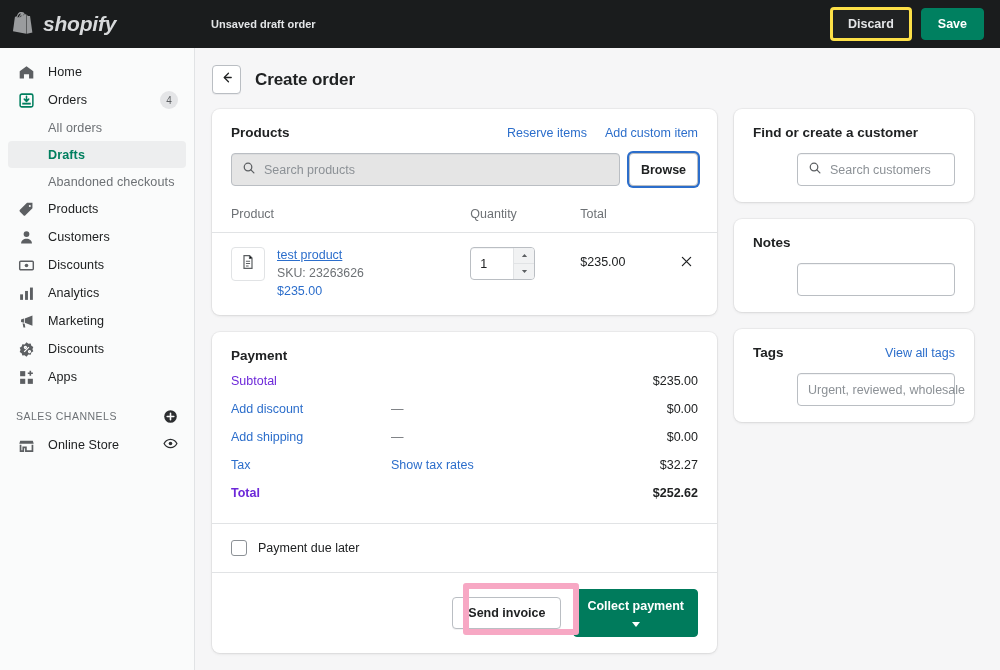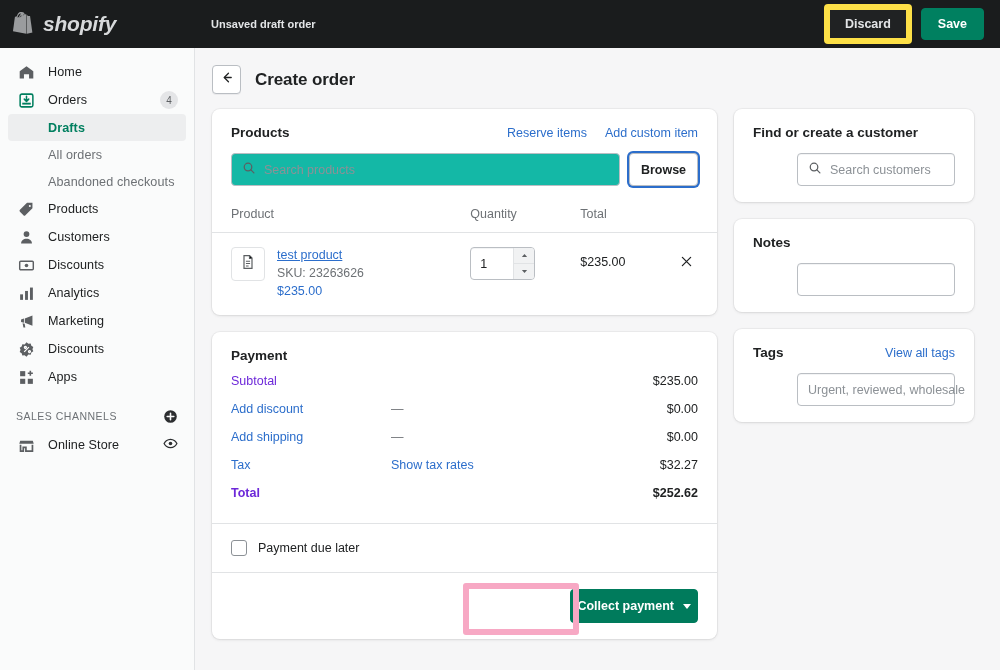--- a/index.html
+++ b/index.html
@@ -23,21 +23,21 @@
     color: #d7d9db; font-size: 21px; font-style: italic; font-weight: 700;
     letter-spacing: -0.2px;
   }
   .topbar-title {
     color: #e3e5e7; font-size: 11px; font-weight: 700; margin-left: 16px;
   }
   .topbar-actions {
     margin-left: auto; display: flex; align-items: center; gap: 9px; padding-right: 16px;
   }
   .btn-discard {
-    background: #202223; color: #e3e5e7; border: 6px solid #fde047;
+    background: #202223; color: #e3e5e7; border: 3px solid #fde047;
     border-radius: 4px; font-size: 12.5px; font-weight: 600;
     padding: 7px 15px; cursor: pointer; font-family: inherit;
   }
   .btn-save {
     background: #008060; color: #fff; border: 1px solid #008060;
     border-radius: 4px; font-size: 12.5px; font-weight: 600;
     padding: 8px 16px; cursor: pointer; font-family: inherit;
   }
 
   
@@ -92,21 +92,21 @@
   }
   .card-pad { padding: 16px 19px; }
   .card-head { display: flex; align-items: baseline; padding: 16px 19px 0 19px; }
   .card-title { font-size: 13.5px; font-weight: 600; color: #202223; }
   .card-actions { margin-left: auto; display: flex; gap: 18px; }
   .link { color: #2c6ecb; font-size: 12.5px; cursor: pointer; }
 
   .search-row { display: flex; gap: 9px; padding: 13px 19px 15px 19px; }
   .input-wrap {
     flex: 1; position: relative; height: 33px;
-    border: 1px solid #babec3; border-radius: 4px; background: #14b8a6;
+    border: 1px solid #babec3; border-radius: 4px; background: #e5e5e5;
     display: flex; align-items: center; padding: 0 10px;
     box-shadow: inset 0 1px 0 rgba(99,115,129,.08);
   }
   .input-wrap input {
     border: 0; outline: 0; flex: 1; font-size: 12.5px; color: #202223;
     font-family: inherit; background: transparent; margin-left: 8px;
   }
   .input-wrap input::placeholder { color: #8c9196; }
   .btn-browse {
     width: 69px; height: 33px; border-radius: 4px; background: #fff;
@@ -181,22 +181,22 @@
     position: absolute; border: 6px solid #f7a8c4; border-radius: 3px;
     pointer-events: none;
   }
   .btn-send {
     background: #fff; border: 1px solid #babec3; border-radius: 4px;
     font-size: 12.5px; font-weight: 600; color: #202223; padding: 8px 15px;
     cursor: pointer; font-family: inherit; box-shadow: 0 1px 0 rgba(22,29,37,.05);
   }
   .btn-collect {
     background: #007b5c; border: 1px solid #007b5c; border-radius: 4px;
-    font-size: 12.5px; font-weight: 600; color: #fff; padding: 9px 6px;
-    cursor: pointer; font-family: inherit; display: flex; align-items: center; gap: 9px;
+    font-size: 12.5px; font-weight: 600; color: #fff; padding: 9px 13px;
+    cursor: pointer; font-family: inherit; display: flex; align-items: center; gap: 9px; flex-direction: column;
   }
   .caret { width: 0; height: 0; border-left: 4px solid transparent; border-right: 4px solid transparent; border-top: 5px solid #fff; }
 
   .side-input {
     height: 33px; border: 1px solid #babec3; border-radius: 4px; background: #fff;
     display: flex; align-items: center; padding: 0 10px; margin-top: 13px;
     box-shadow: inset 0 1px 0 rgba(99,115,129,.08);
     margin-left: 44px;
   }
   .side-input input {
@@ -244,25 +244,25 @@
         <svg width="17" height="17" viewBox="0 0 20 20">
           <rect x="2.5" y="2.5" width="15" height="15" rx="2" fill="none" stroke="#007f5f" stroke-width="1.8"></rect>
           <path d="M10 5v6m0 0 2.6-2.6M10 11 7.4 8.4" stroke="#007f5f" stroke-width="1.8" fill="none" stroke-linecap="round"></path>
           <rect x="5" y="12.6" width="10" height="2.2" fill="#007f5f"></rect>
         </svg>
       </span>
       <span class="lbl">Orders</span>
       <span class="badge">4</span>
     </div>
 
+    <div class="nav-item nav-sub">
+      <span class="lbl">All orders</span>
+    </div>
     <div class="nav-item nav-sub active">
       <span class="lbl">Drafts</span>
-    </div>
-    <div class="nav-item nav-sub">
-      <span class="lbl">All orders</span>
     </div>
     <div class="nav-item nav-sub">
       <span class="lbl">Abandoned checkouts</span>
     </div>
 
     <div class="nav-item">
       <span class="ico">
         <svg width="17" height="17" viewBox="0 0 20 20">
             <path d="M10.6 2H17v6.4l-8.3 8.3a1.6 1.6 0 0 1-2.3 0L2.3 12.6a1.6 1.6 0 0 1 0-2.3L10.6 2zm3.3 2.6a1.2 1.2 0 1 0 0 2.4 1.2 1.2 0 0 0 0-2.4z" fill="#5c5f62"></path>
           </svg>
@@ -495,20 +495,21 @@
 
           <div class="card-sep"></div>
           <div class="due-row">
             <span class="checkbox"></span>
             <span class="due-label">Payment due later</span>
           </div>
 
           <div class="card-sep"></div>
           <div class="footer-row">
             <div class="highlight-box" style="left:251px; top:10px; width:116px; height:52px;"></div>
+            <button class="btn-send">Send invoice</button>
             <button class="btn-collect">
               <span>Collect payment</span>
               <span class="caret"></span>
             </button>
           </div>
         </div>
       </div>
 
       <div class="col-right">
 

